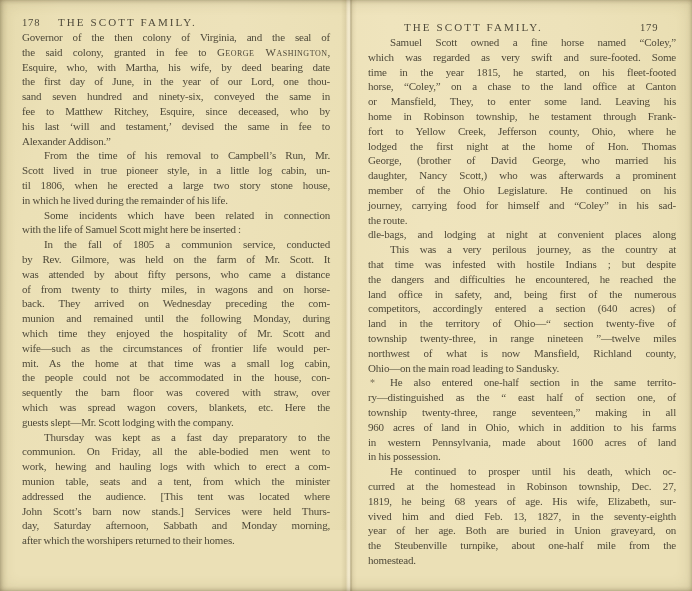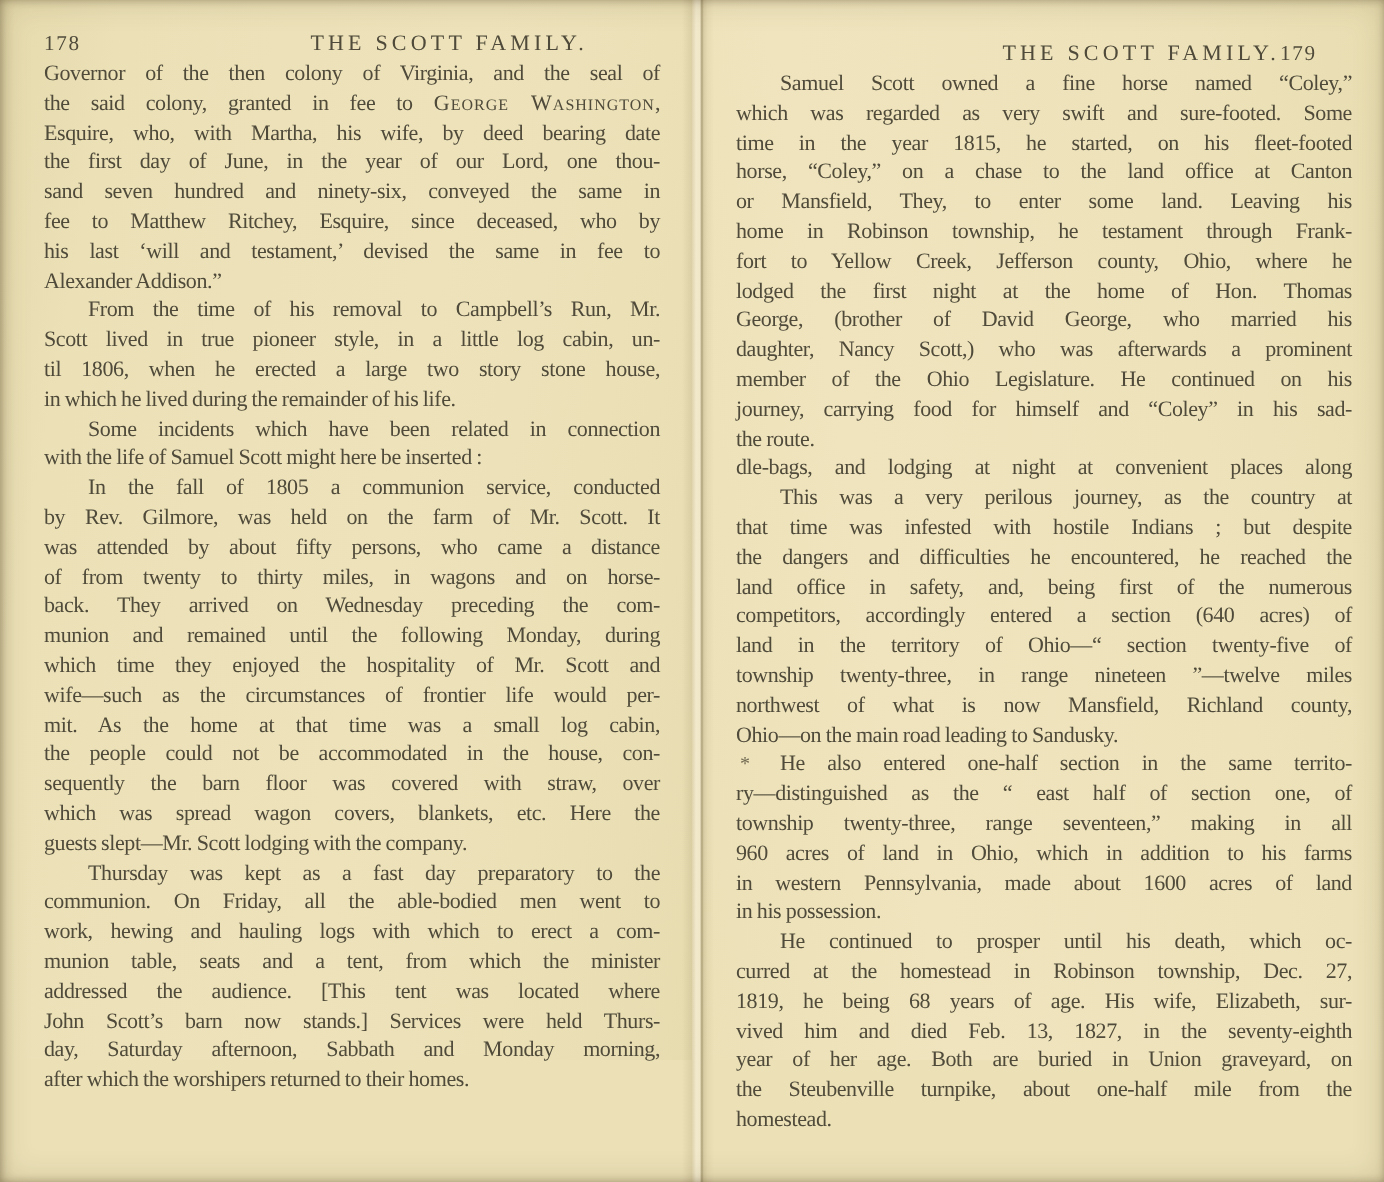--- a/index.html
+++ b/index.html
@@ -47,21 +47,21 @@
   .pagehead {
     display:flex; align-items:baseline;
     margin:16px 16px 0 22px;
     font-size:11px; letter-spacing:2.1px;
     color:var(--ink,#4f4a3a);
     white-space:nowrap;
   }
   .page-right .pagehead { margin-top:21px; }
   .pagenum { width:36px; font-size:10.6px; letter-spacing:0.8px; }
   .page-right .pagenum { text-align:left; }
-  .runtitle { flex:1; text-align:right; }
+  .runtitle { flex:1; text-align:left; }
   .pagebody {
     margin:2px 16px 0 22px;
     font-size:11px; line-height:14.8px;
     letter-spacing:-0.2px; word-spacing:-0.3px;
   }
   .line { text-align:justify; text-align-last:justify; }
   .line.last { text-align-last:left; }
   .para.indent .line:first-child { text-indent:22px; }
   .sc { font-variant:small-caps; letter-spacing:0.5px; }
   .artifact {

